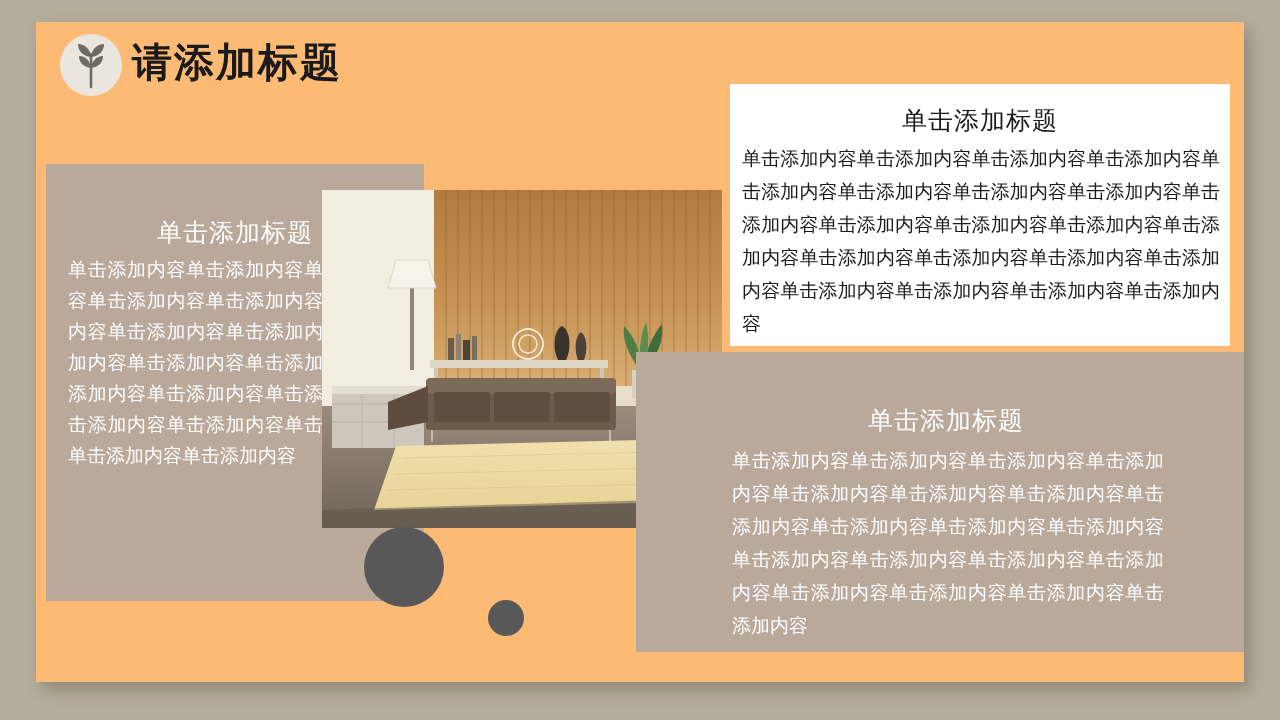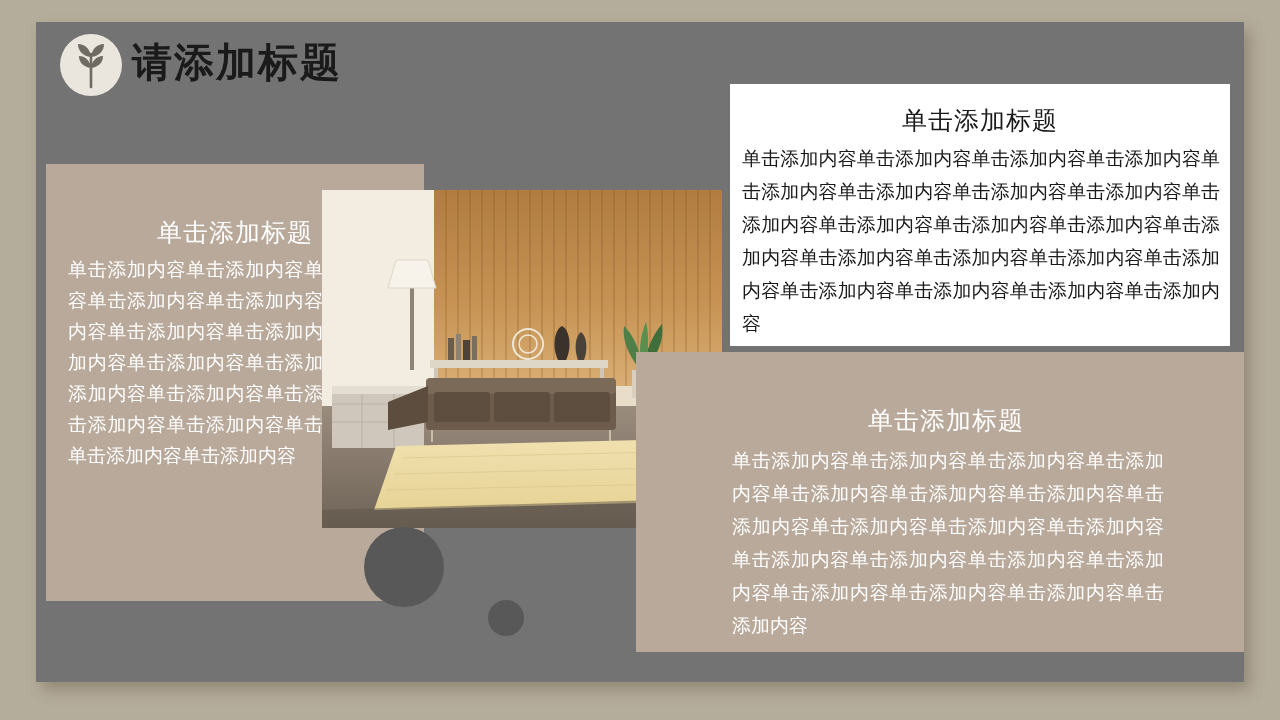--- a/index.html
+++ b/index.html
@@ -13,21 +13,21 @@
     background: #b5ad9b;
     font-family: "Liberation Serif", serif;
   }
 
   #slide-root {
     position: absolute;
     left: 36px;
     top: 22px;
     width: 1208px;
     height: 660px;
-    background: #737373;
+    background: #fdba74;
     box-shadow: 6px 8px 14px rgba(90, 80, 62, 0.38);
     overflow: hidden;
   }
 
   
   .header {
     position: absolute;
     left: 0;
     top: 0;
     height: 86px;

